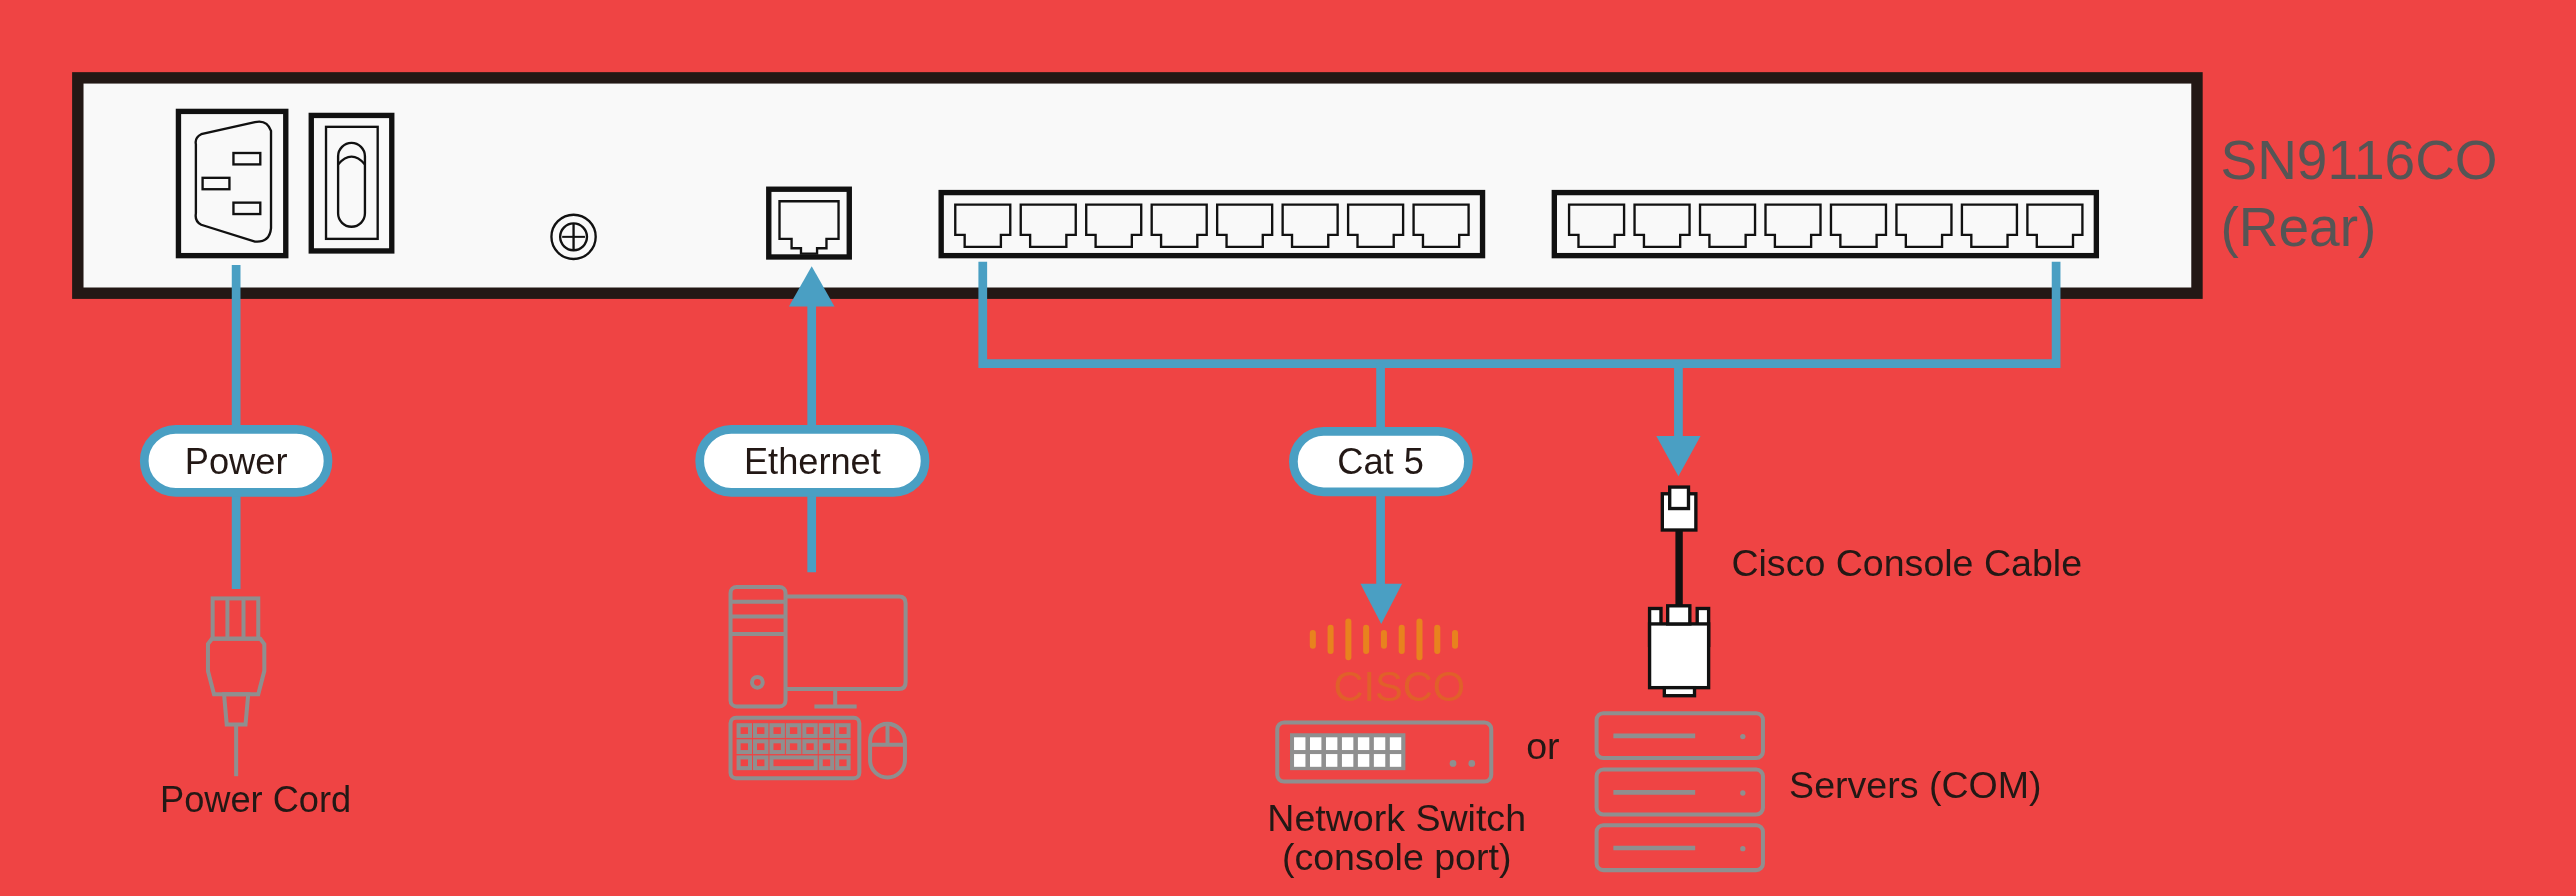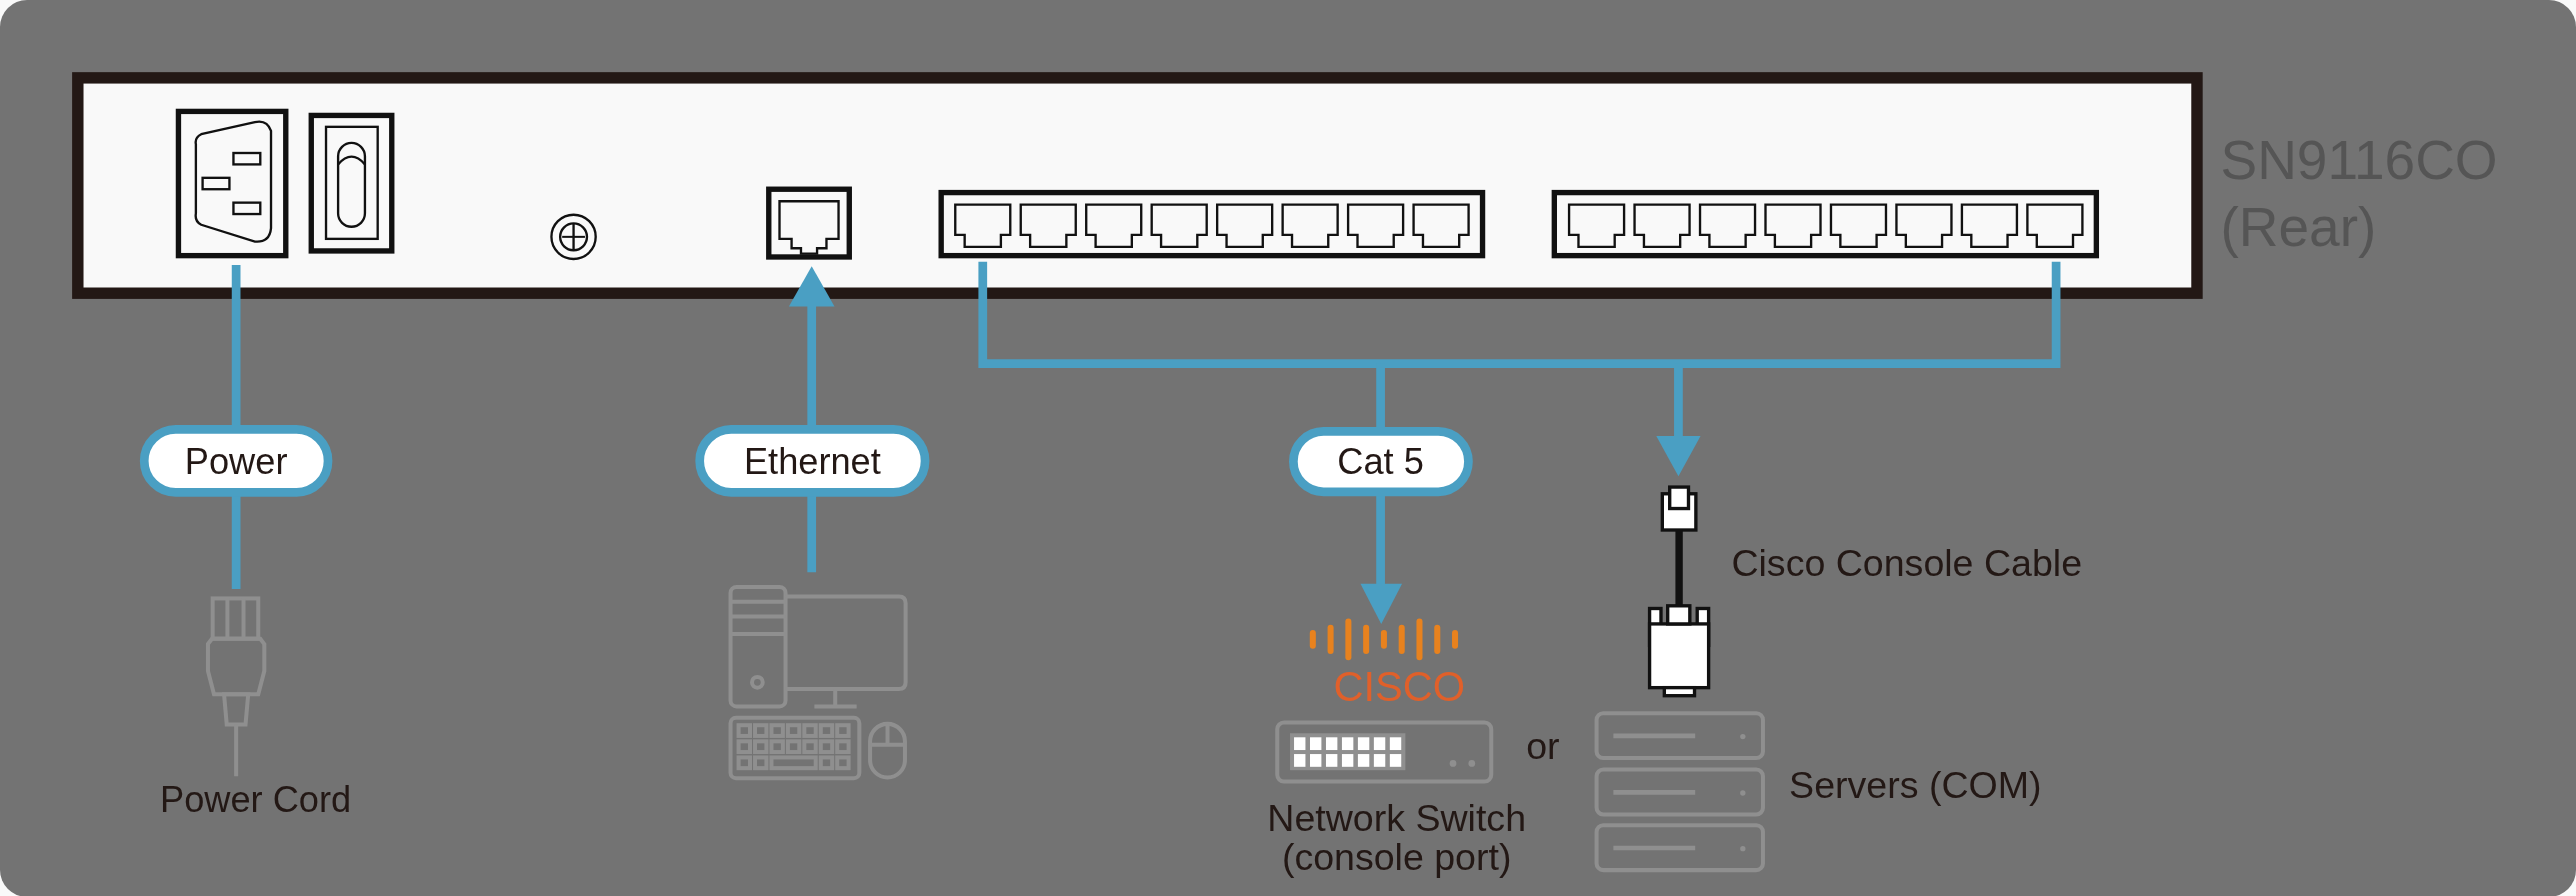--- a/index.html
+++ b/index.html
@@ -1,16 +1,16 @@
 <!DOCTYPE html>
 <html style="font-size:10.7px"><head>
 <meta charset="utf-8">
 <style>
   html, body { margin: 0; padding: 0; background: #f9f9f9; }
-  #stage { position: relative; width: 2576px; height: 897px; background: #737373; overflow: hidden; border-radius: 27px; }
+  #stage { position: relative; width: 2576px; height: 897px; background: #ef4444; overflow: hidden; }
   svg { position: absolute; left: 0; top: 0; }
   .txt { font-family: "Liberation Sans", sans-serif; }
   .label-dark { fill: #231815; }
   .label-gray { fill: #555555; }
   .pill-text { fill: #231815; font-size: 54px; }
   .chassis { fill: #f9f9f9; stroke: #231815; stroke-width: 17; }
   .icon-gray { fill: none; stroke: #8f8f8f; stroke-width: 6; }
   .blue-line { stroke: #4a9fc3; stroke-width: 13; fill: none; }
   .pill { fill: #ffffff; stroke: #4a9fc3; stroke-width: 13; }
   .arrow { fill: #4a9fc3; }

